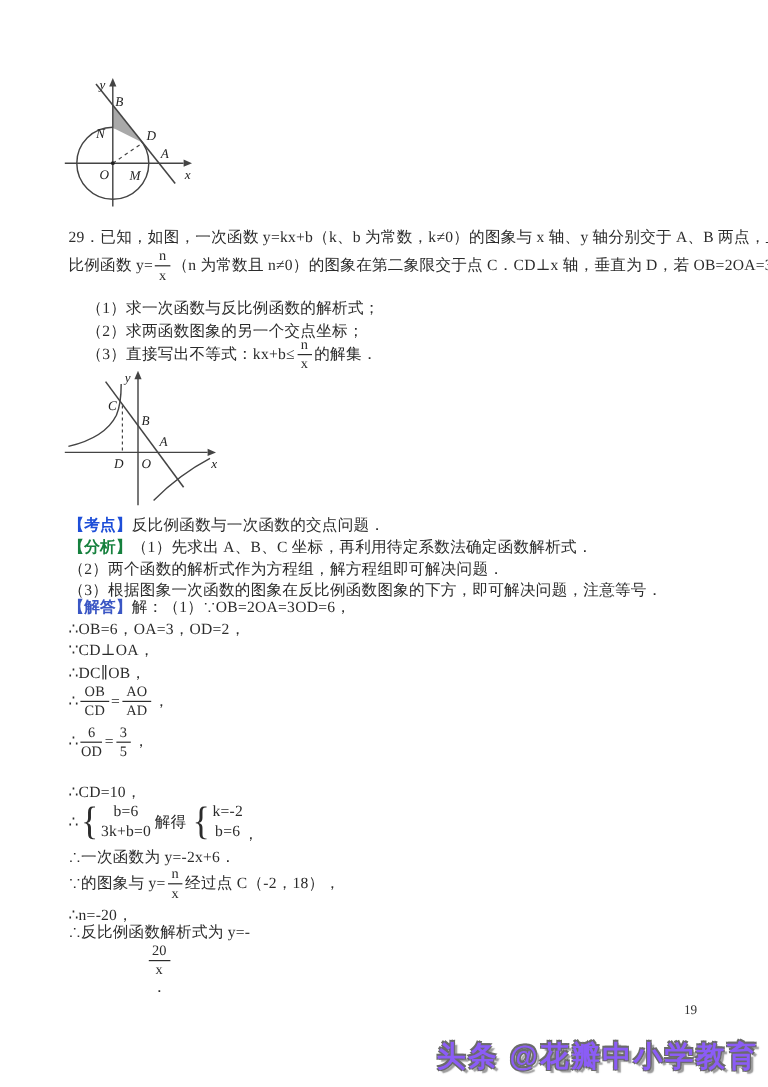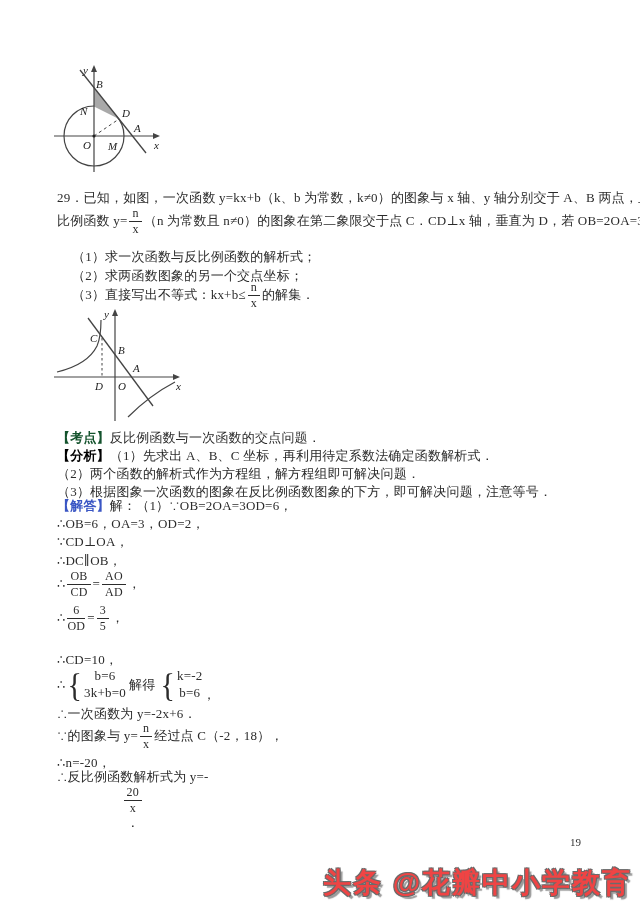--- a/index.html
+++ b/index.html
@@ -9,32 +9,32 @@
     background:#ffffff;
     font-family:"Liberation Serif","DejaVu Serif",serif;
     color:#2b2b2b;
     overflow:hidden;
   }
   .tline{position:absolute;font-size:13px;line-height:15px;white-space:nowrap;letter-spacing:0.2px;}
   .frow{position:absolute;display:flex;align-items:center;font-size:13px;white-space:nowrap;letter-spacing:0.2px;}
   .frac{display:inline-block;text-align:center;vertical-align:middle;line-height:1.05;font-size:12px;margin:0 2px;}
   .frac .num{display:block;padding:0 3px 1px 3px;border-bottom:1px solid #2b2b2b;}
   .frac .den{display:block;padding-top:1px;}
-  .tag-kaodian{color:#14532d;font-weight:bold;}
-  .tag-fenxi{color:#000000;font-weight:bold;font-family:Liberation Mono, monospace;}
+  .tag-kaodian{color:#1d4ed8;font-weight:bold;}
+  .tag-fenxi{color:#15803d;font-weight:bold;font-family:Liberation Mono, monospace;}
   .tag-jieda{color:#3a56c4;font-weight:bold;}
   .brace{font-size:30px;font-weight:400;line-height:1;margin:0 2px;transform:scaleY(1.1);}
   .syscol{display:inline-block;text-align:center;line-height:1.3;}
   .sysmid{margin:0 3px;}
   svg text{font-family:"Liberation Serif","DejaVu Serif",serif;font-style:italic;font-size:11px;fill:#222;}
   #pagenum{position:absolute;left:570px;top:836px;font-size:11px;color:#333;}
   #watermark{
     position:absolute;right:8px;top:864px;
     font-family:"Liberation Sans","DejaVu Sans",sans-serif;
-    font-size:28px;font-weight:bold;color:#ef4444;white-space:nowrap;
+    font-size:24px;font-weight:bold;color:#8b5cf6;white-space:nowrap;
     text-shadow:-1px -1px 0 #6b6b6b,1px -1px 0 #6b6b6b,-1px 1px 0 #6b6b6b,1px 1px 0 #6b6b6b,3px 3px 1px #9a9a9a;
     letter-spacing:2px;
   }
 </style>
 </head>
 <body>
 
 <div id="page">
 
   <svg style="position:absolute;left:50px;top:62px;" width="118" height="114" viewBox="0 0 118 114">

